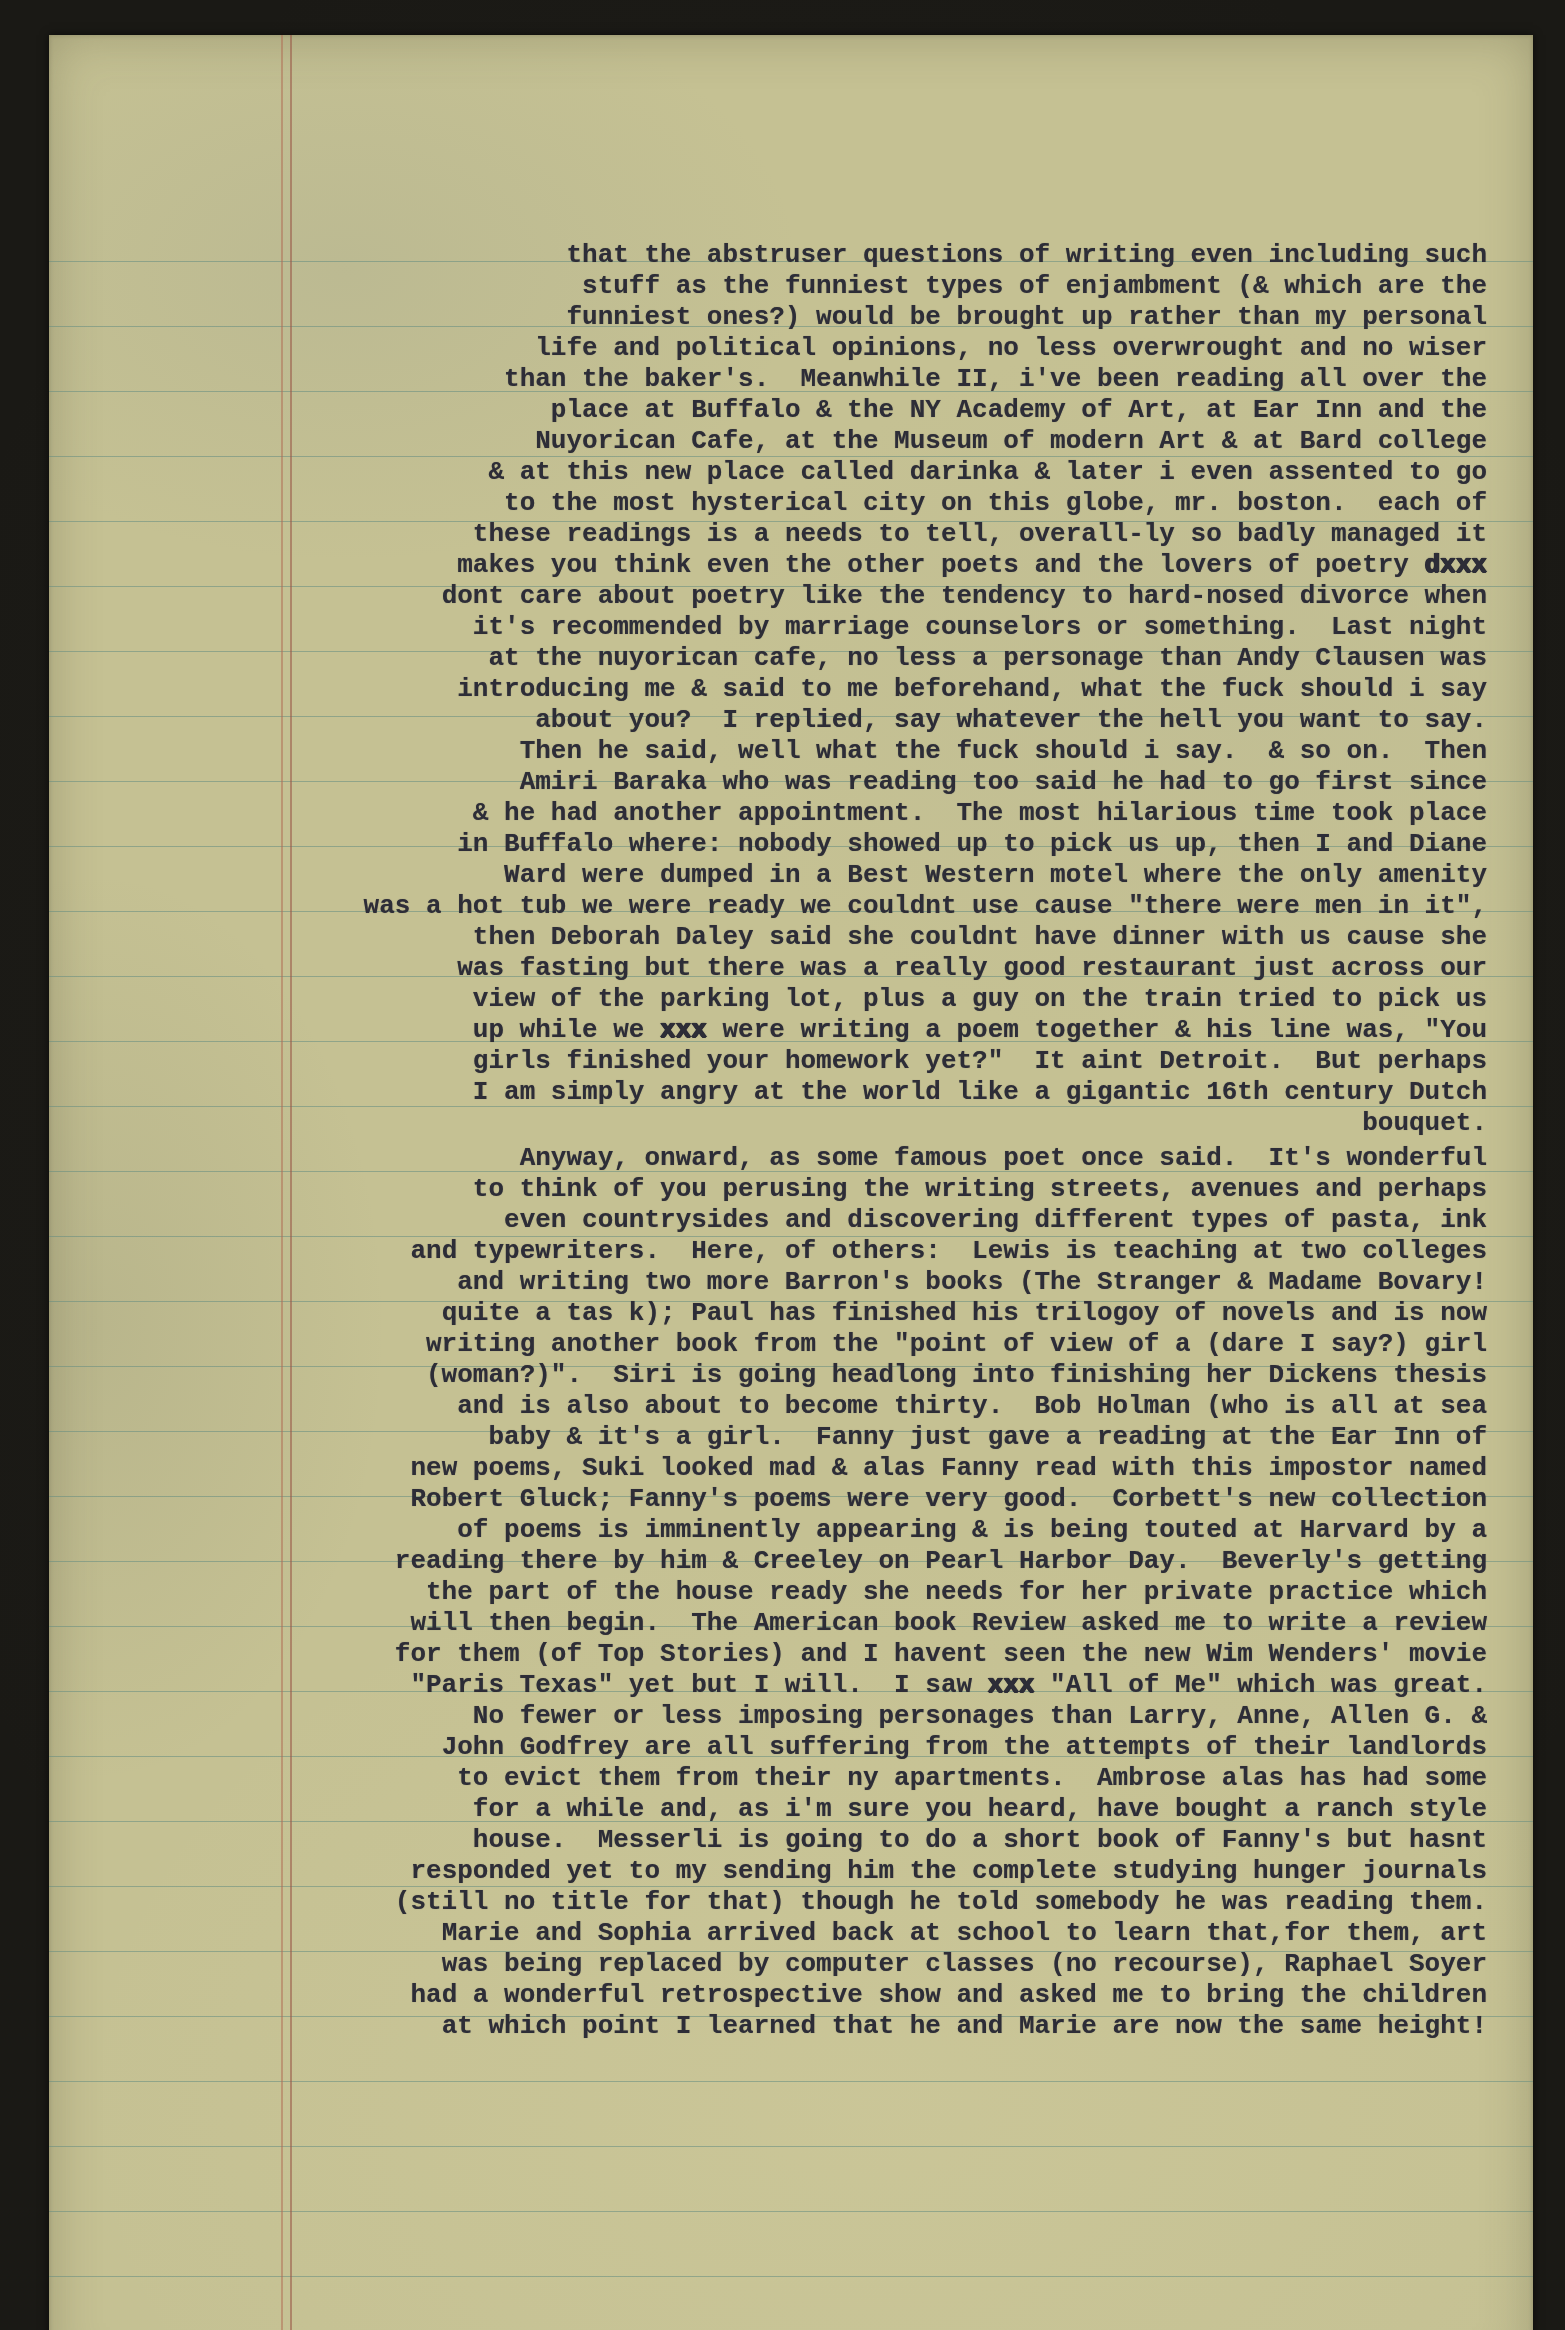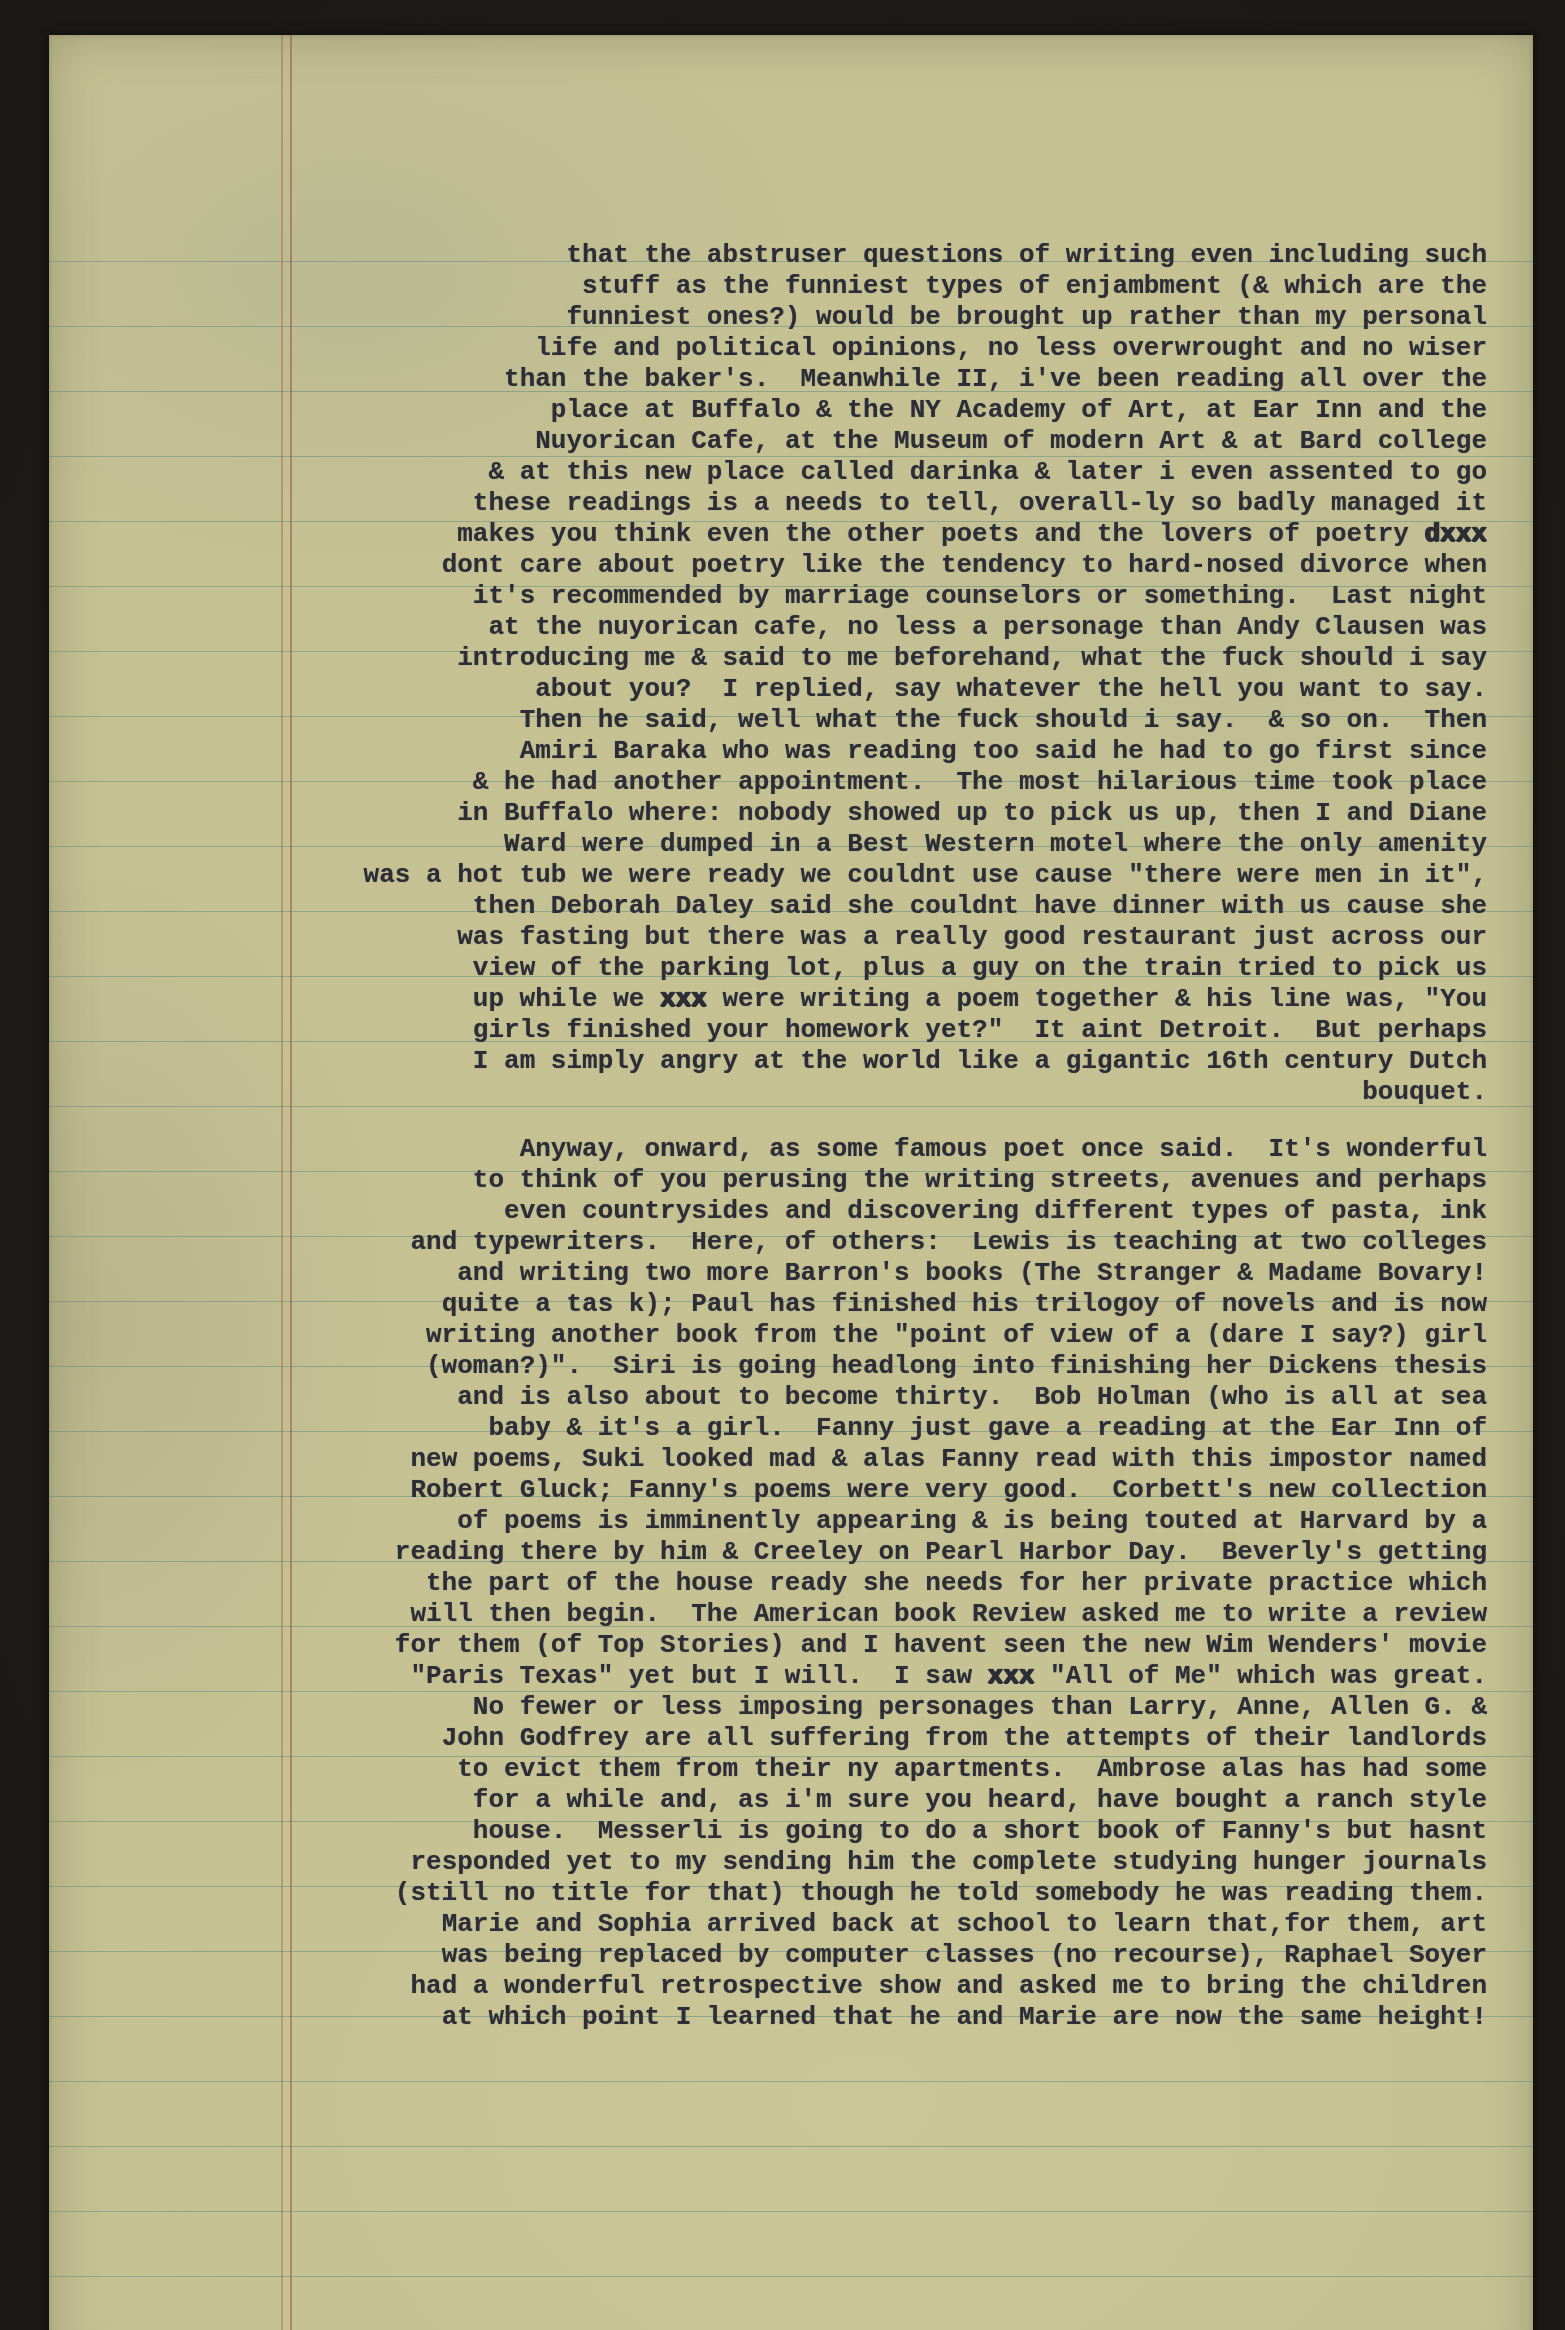--- a/index.html
+++ b/index.html
@@ -77,21 +77,21 @@
     top: 205px;
     width: 1128px;
     color: var(--ink-color, #2d2d37);
     font-size: 26px;
     line-height: 31px;
     font-weight: bold;
     text-shadow: 0 0 0.9px rgba(45,45,55,0.45);
     text-align: right;
   }
   .letter-paragraph + .letter-paragraph {
-    margin-top: 26px;
+    margin-top: 4px;
   }
   .typed-line {
     white-space: pre;
   }
   .xout {
     text-shadow:
       0 0 1.4px currentColor,
       0.9px 0 0 currentColor,
       -0.9px 0 0 currentColor,
       0 0.9px 0 currentColor;
@@ -108,20 +108,21 @@
     <div class="letter-body">
       <div class="letter-paragraph">
           <div class="typed-line">that the abstruser questions of writing even including such</div>
           <div class="typed-line">stuff as the funniest types of enjambment (&amp; which are the</div>
           <div class="typed-line">funniest ones?) would be brought up rather than my personal</div>
           <div class="typed-line">life and political opinions, no less overwrought and no wiser</div>
           <div class="typed-line">than the baker's.  Meanwhile II, i've been reading all over the</div>
           <div class="typed-line">place at Buffalo &amp; the NY Academy of Art, at Ear Inn and the</div>
           <div class="typed-line">Nuyorican Cafe, at the Museum of modern Art &amp; at Bard college</div>
           <div class="typed-line">&amp; at this new place called darinka &amp; later i even assented to go</div>
+          <div class="typed-line">to the most hysterical city on this globe, mr. boston.  each of</div>
           <div class="typed-line">these readings is a needs to tell, overall-ly so badly managed it</div>
           <div class="typed-line">makes you think even the other poets and the lovers of poetry <span class="xout">dxxx</span></div>
           <div class="typed-line">dont care about poetry like the tendency to hard-nosed divorce when</div>
           <div class="typed-line">it's recommended by marriage counselors or something.  Last night</div>
           <div class="typed-line">at the nuyorican cafe, no less a personage than Andy Clausen was</div>
           <div class="typed-line">introducing me &amp; said to me beforehand, what the fuck should i say</div>
           <div class="typed-line">about you?  I replied, say whatever the hell you want to say.</div>
           <div class="typed-line">Then he said, well what the fuck should i say.  &amp; so on.  Then</div>
           <div class="typed-line">Amiri Baraka who was reading too said he had to go first since</div>
           <div class="typed-line">&amp; he had another appointment.  The most hilarious time took place</div>

